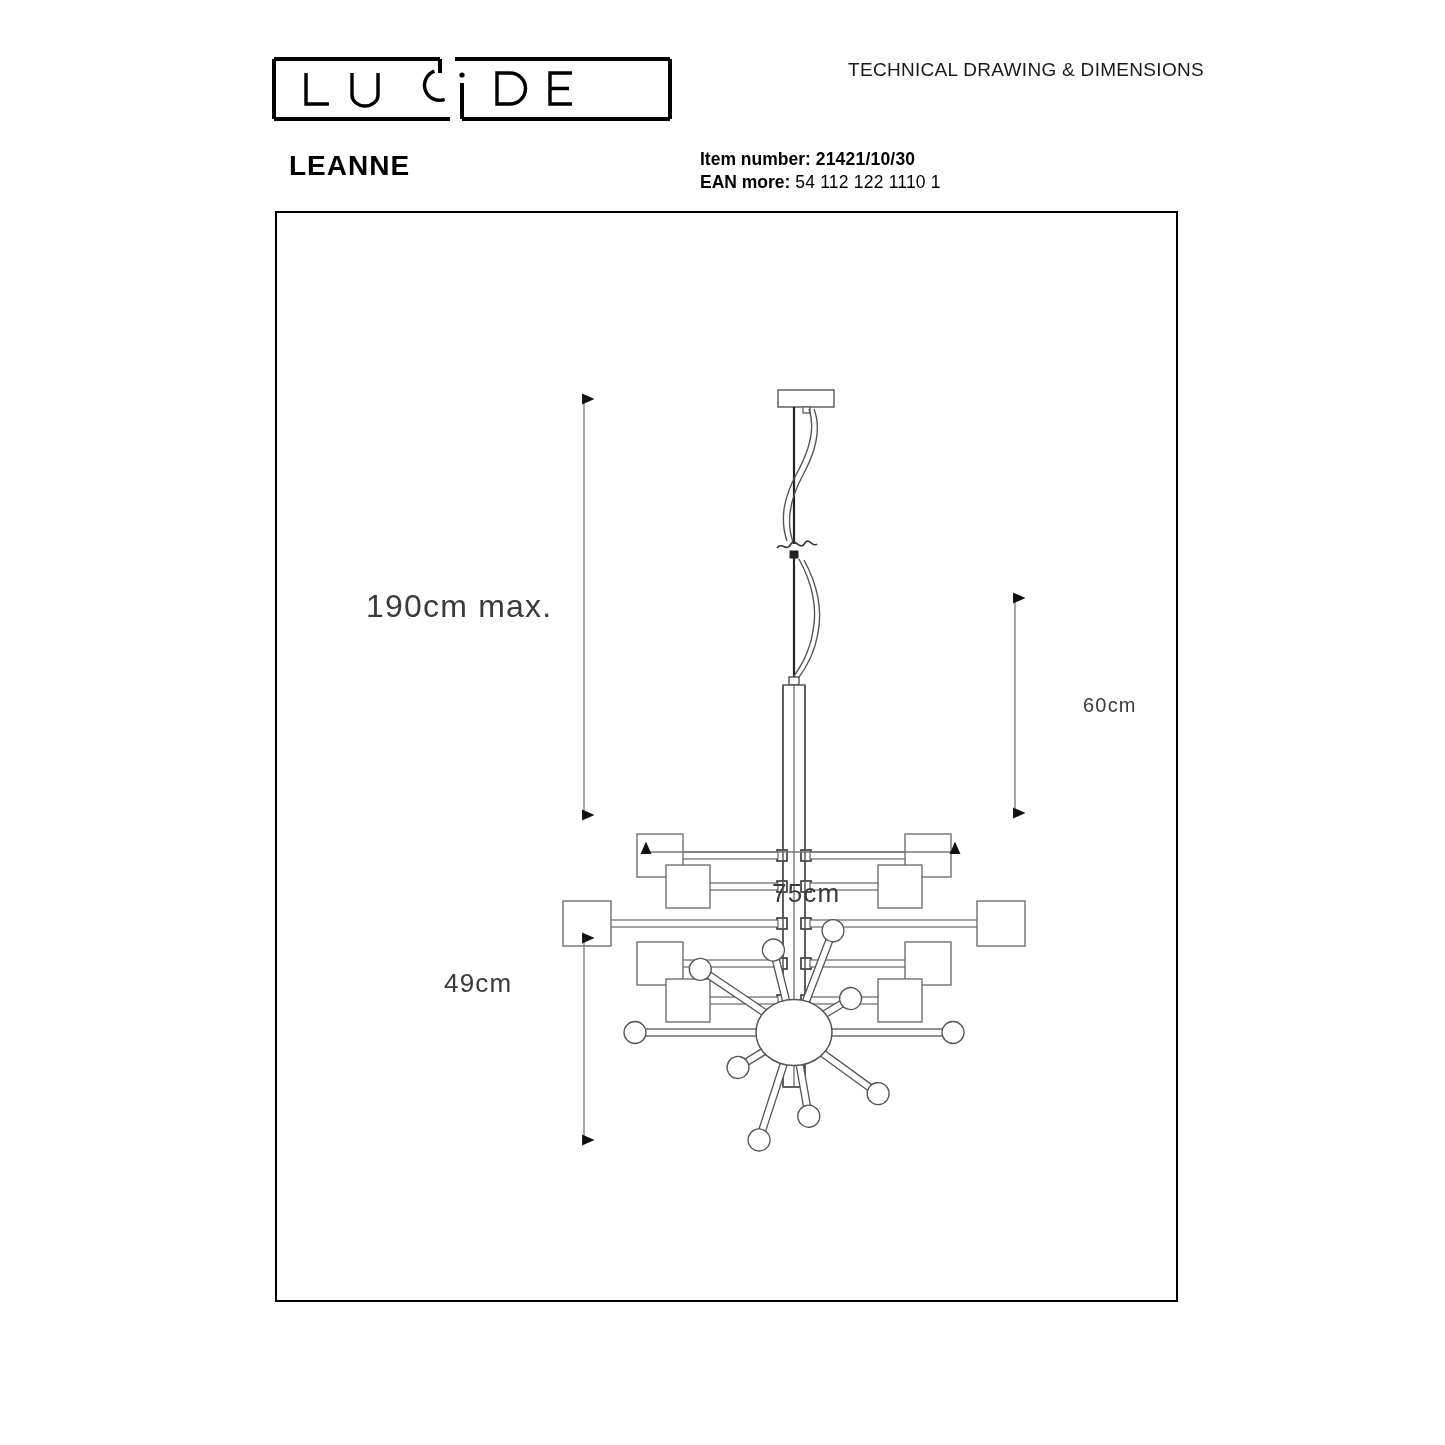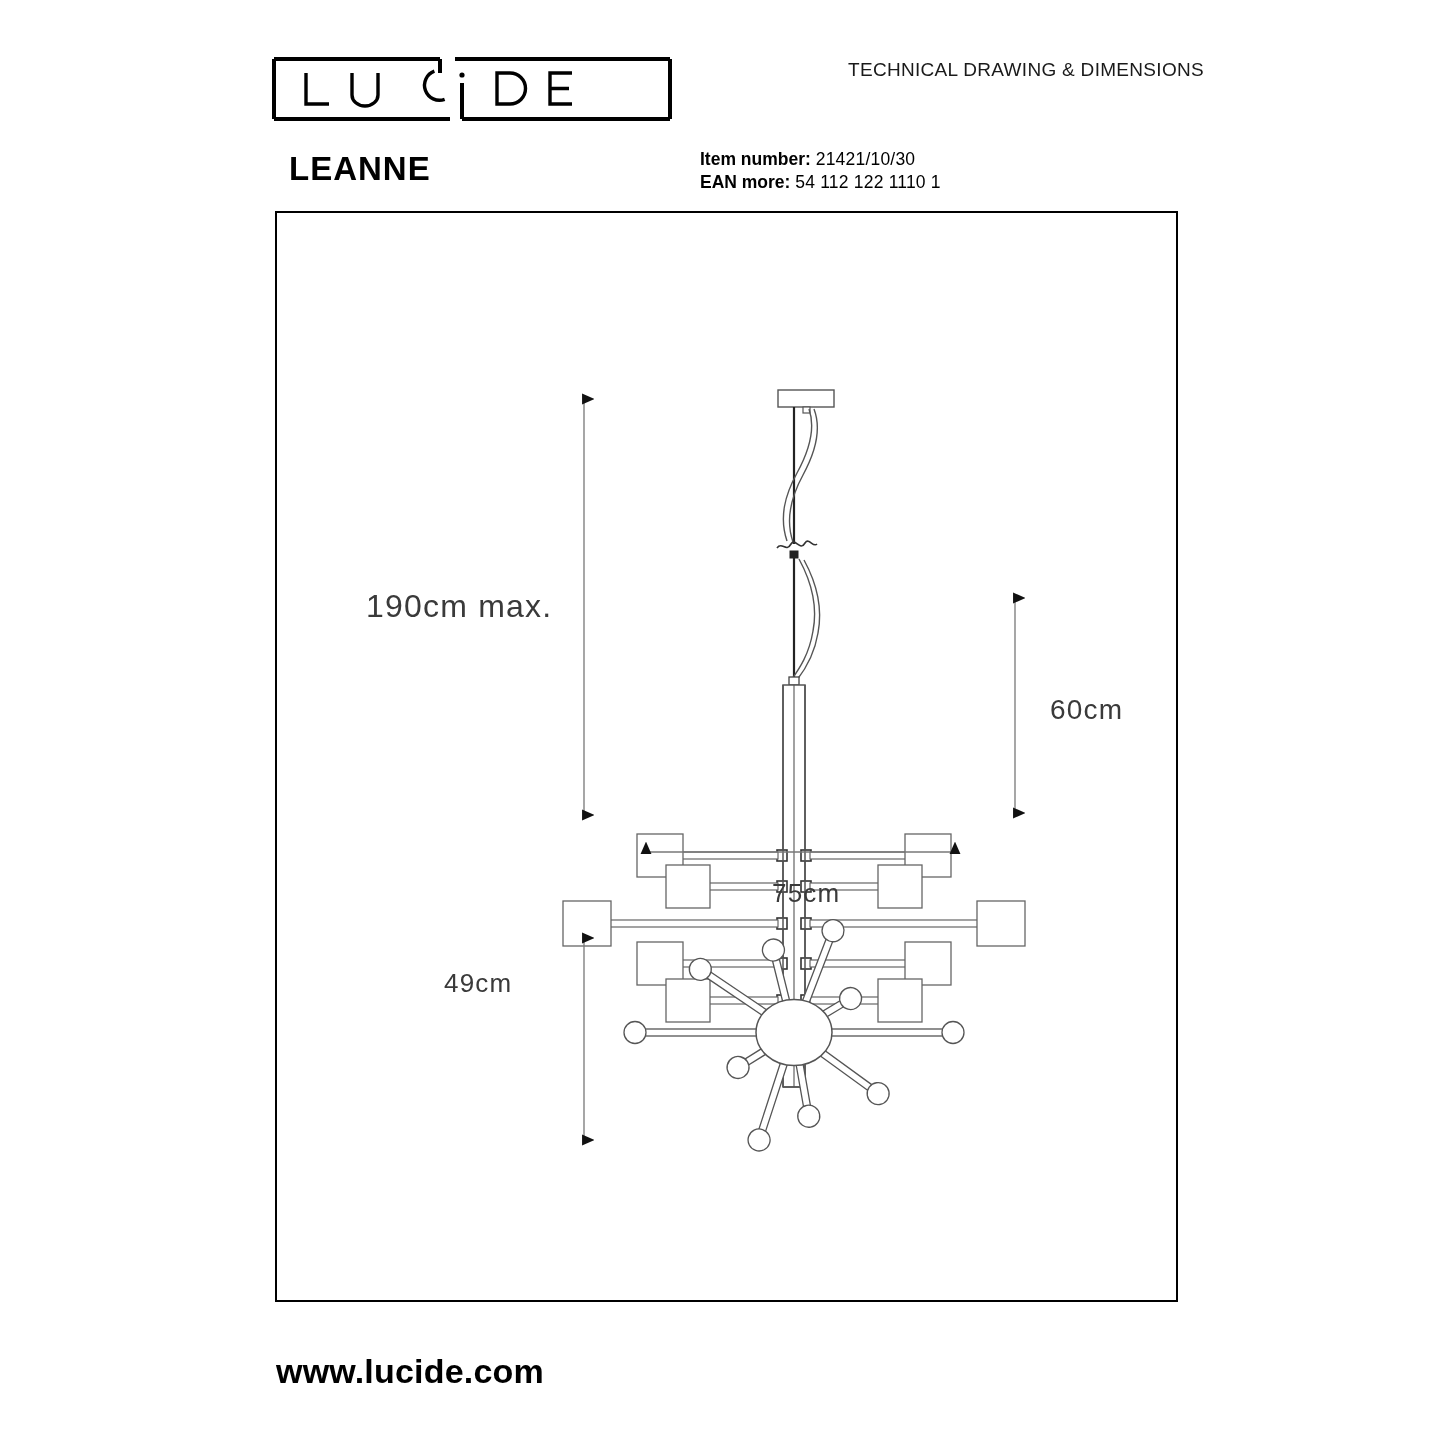--- a/index.html
+++ b/index.html
@@ -41,38 +41,38 @@
     letter-spacing: 0.3px;
     color: #1a1a1a;
     font-family: "Liberation Sans", sans-serif;
     white-space: nowrap;
   }
 
   .product-name {
     position: absolute;
     left: 289px;
     top: 150px;
-    font-size: 33px;
+    font-size: 28px;
     font-weight: bold;
     letter-spacing: 1px;
     color: #000;
     white-space: nowrap;
   }
 
   .meta {
     position: absolute;
     left: 700px;
     top: 148px;
     font-size: 17.5px;
     line-height: 23px;
     color: #000;
     white-space: nowrap;
   }
   .meta .label { font-weight: bold; }
-  .meta .value-bold { font-weight: normal; letter-spacing: 0.2px;}
+  .meta .value-bold { font-weight: bold; letter-spacing: 0.2px;}
   .meta .value-norm { font-weight: normal; letter-spacing: 0.2px;}
   .meta-row { display: block; }
 
   
   .frame {
     position: absolute;
     left: 275px;
     top: 211px;
     width: 903px;
     height: 1091px;
@@ -92,21 +92,21 @@
   
   .dim {
     position: absolute;
     color: #3a3a3a;
     font-family: "Liberation Sans", sans-serif;
     font-weight: 400;
     white-space: nowrap;
     letter-spacing: 1.2px;
   }
   .dim-190 { left: 366px; top: 588px; font-size: 32px; }
-  .dim-60  { left: 1050px; top: 694px; font-size: 28px; }
+  .dim-60  { left: 1083px; top: 694px; font-size: 20px; }
   .dim-75  { left: 772px; top: 878px; font-size: 26px; }
   .dim-49  { left: 444px; top: 968px; font-size: 26px; }
 
   
   .footer-line1 {
     position: absolute;
     left: 276px;
     top: 1320px;
     font-size: 24.5px;
     font-weight: bold;
@@ -336,15 +336,14 @@
     <g>
       <line x1="309" y1="727" x2="309" y2="929" stroke="#777" stroke-width="1.3" marker-start="url(#arrUp)" marker-end="url(#arrDown)"></line>
     </g>
   </svg>
 
   <div class="dim dim-190">190cm max.</div>
   <div class="dim dim-60">60cm</div>
   <div class="dim dim-75">75cm</div>
   <div class="dim dim-49">49cm</div>
 
-  <div class="footer-line2">www.lucide.com</div>
 
 </div>
 
 </body></html>

